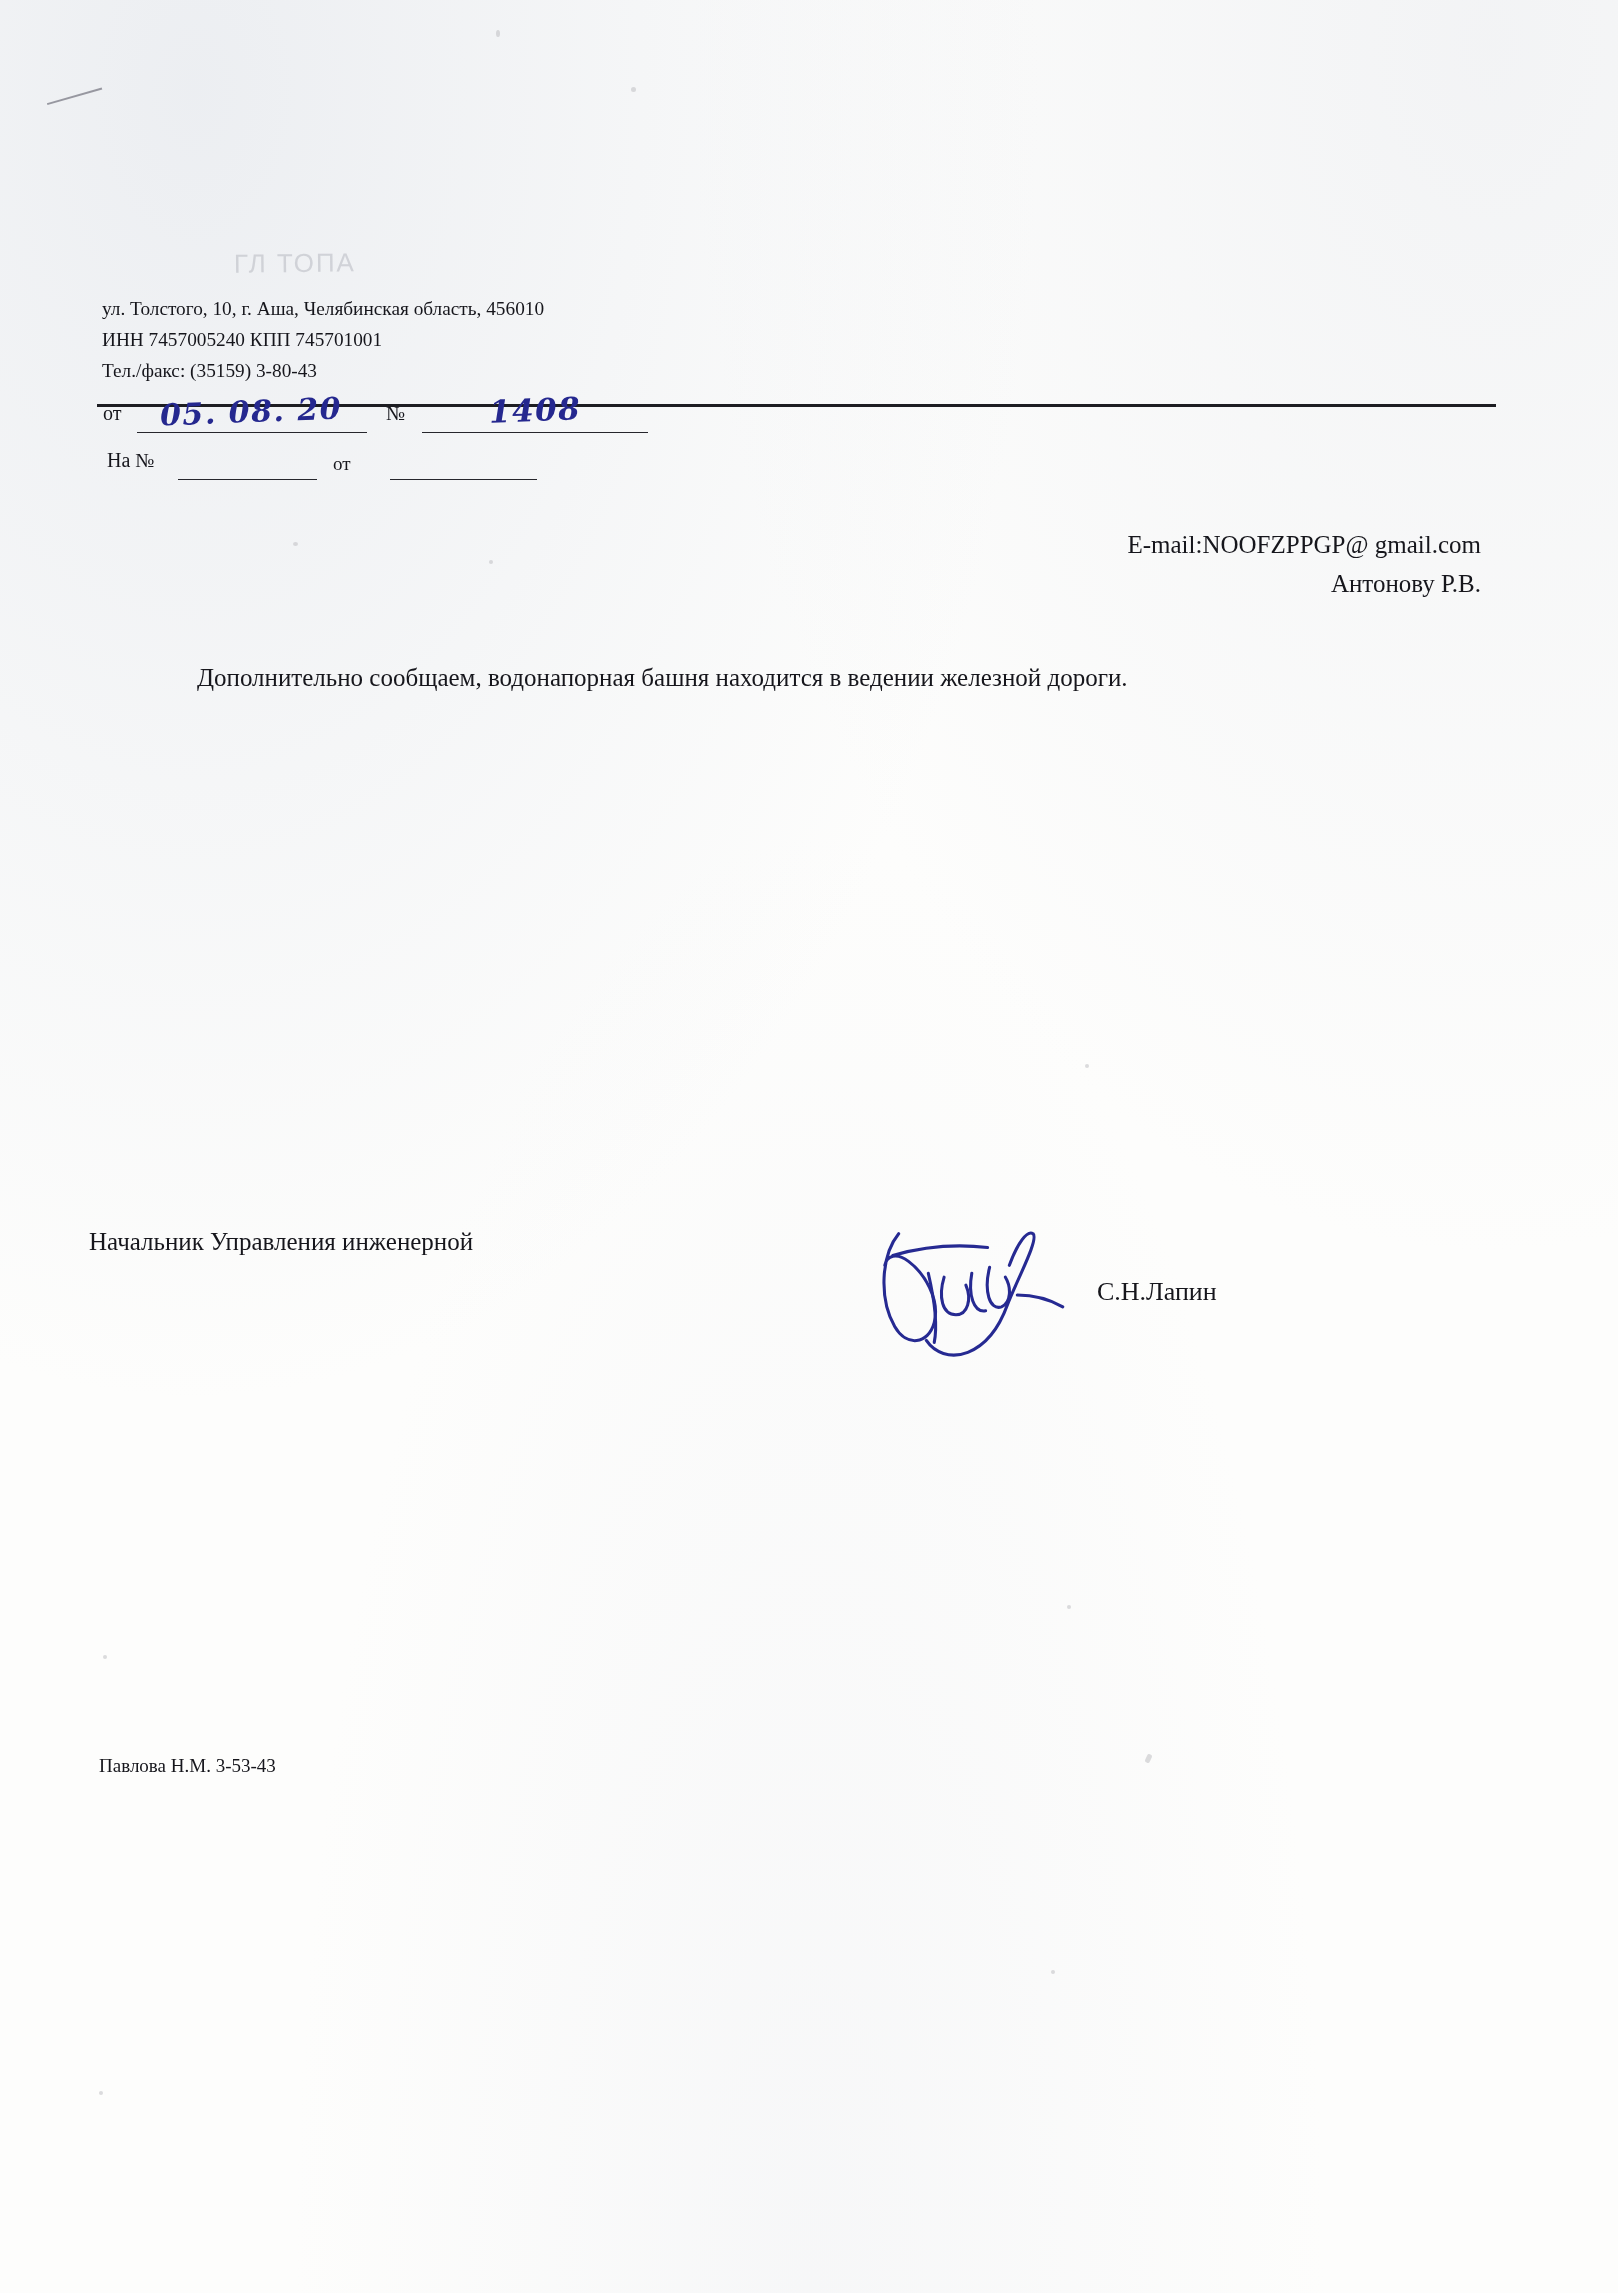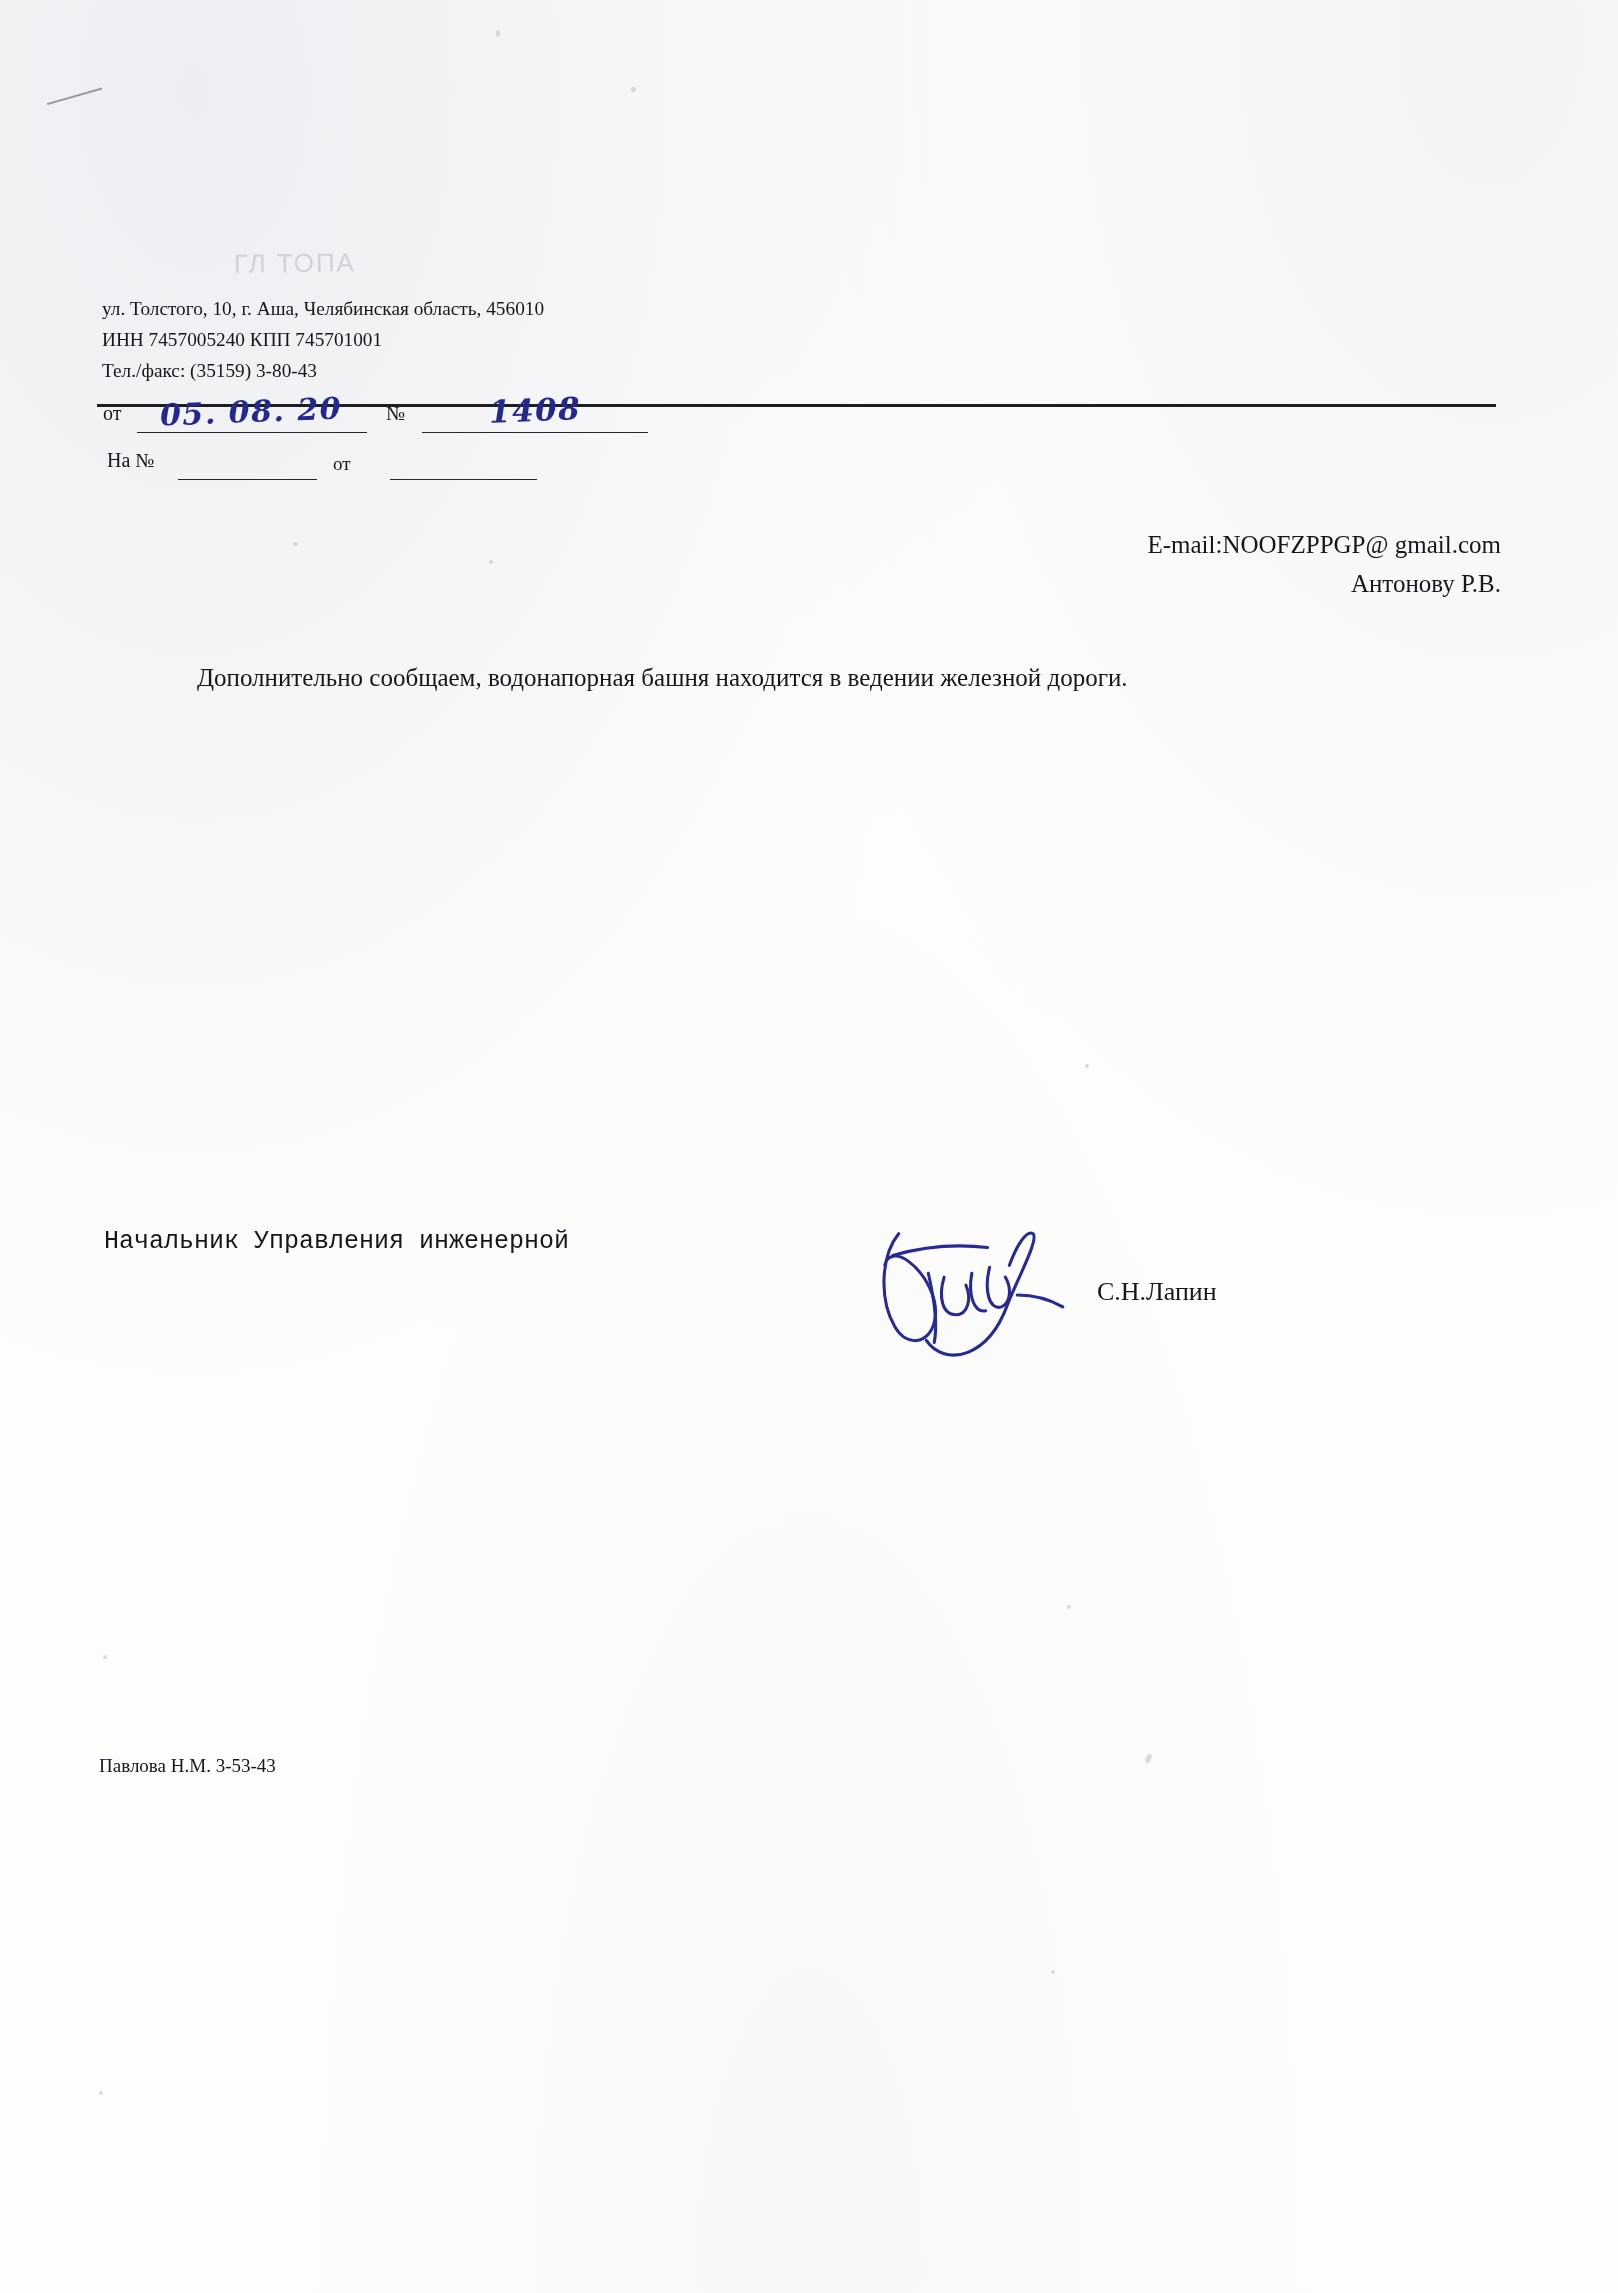--- a/index.html
+++ b/index.html
@@ -109,21 +109,21 @@
     color: #25288f;
     font-style: italic;
     font-weight: bold;
     letter-spacing: 1.5px;
     transform: rotate(-2.2deg);
   }
 
   
   .addressee {
     position: absolute;
-    right: 118px;
+    right: 138px;
     top: 525px;
     text-align: right;
     font-size: 25px;
     line-height: 39px;
   }
 
   
   .body-text {
     position: absolute;
     left: 102px;
@@ -136,26 +136,25 @@
   .body-text p {
     margin: 0 0 0 0;
     text-indent: 95px;
     text-align: justify;
     text-justify: inter-word;
   }
 
   
   .sign-title {
     position: absolute;
-    left: 104px;
+    left: 89px;
     top: 1220px;
     font-size: 25px;
     line-height: 44px;
     width: 673px;
-    font-family: Liberation Mono, monospace;
   }
   .sign-name {
     position: absolute;
     left: 1097px;
     top: 1277px;
     font-size: 26px;
   }
   .signature-svg {
     position: absolute;
     left: 869px;

